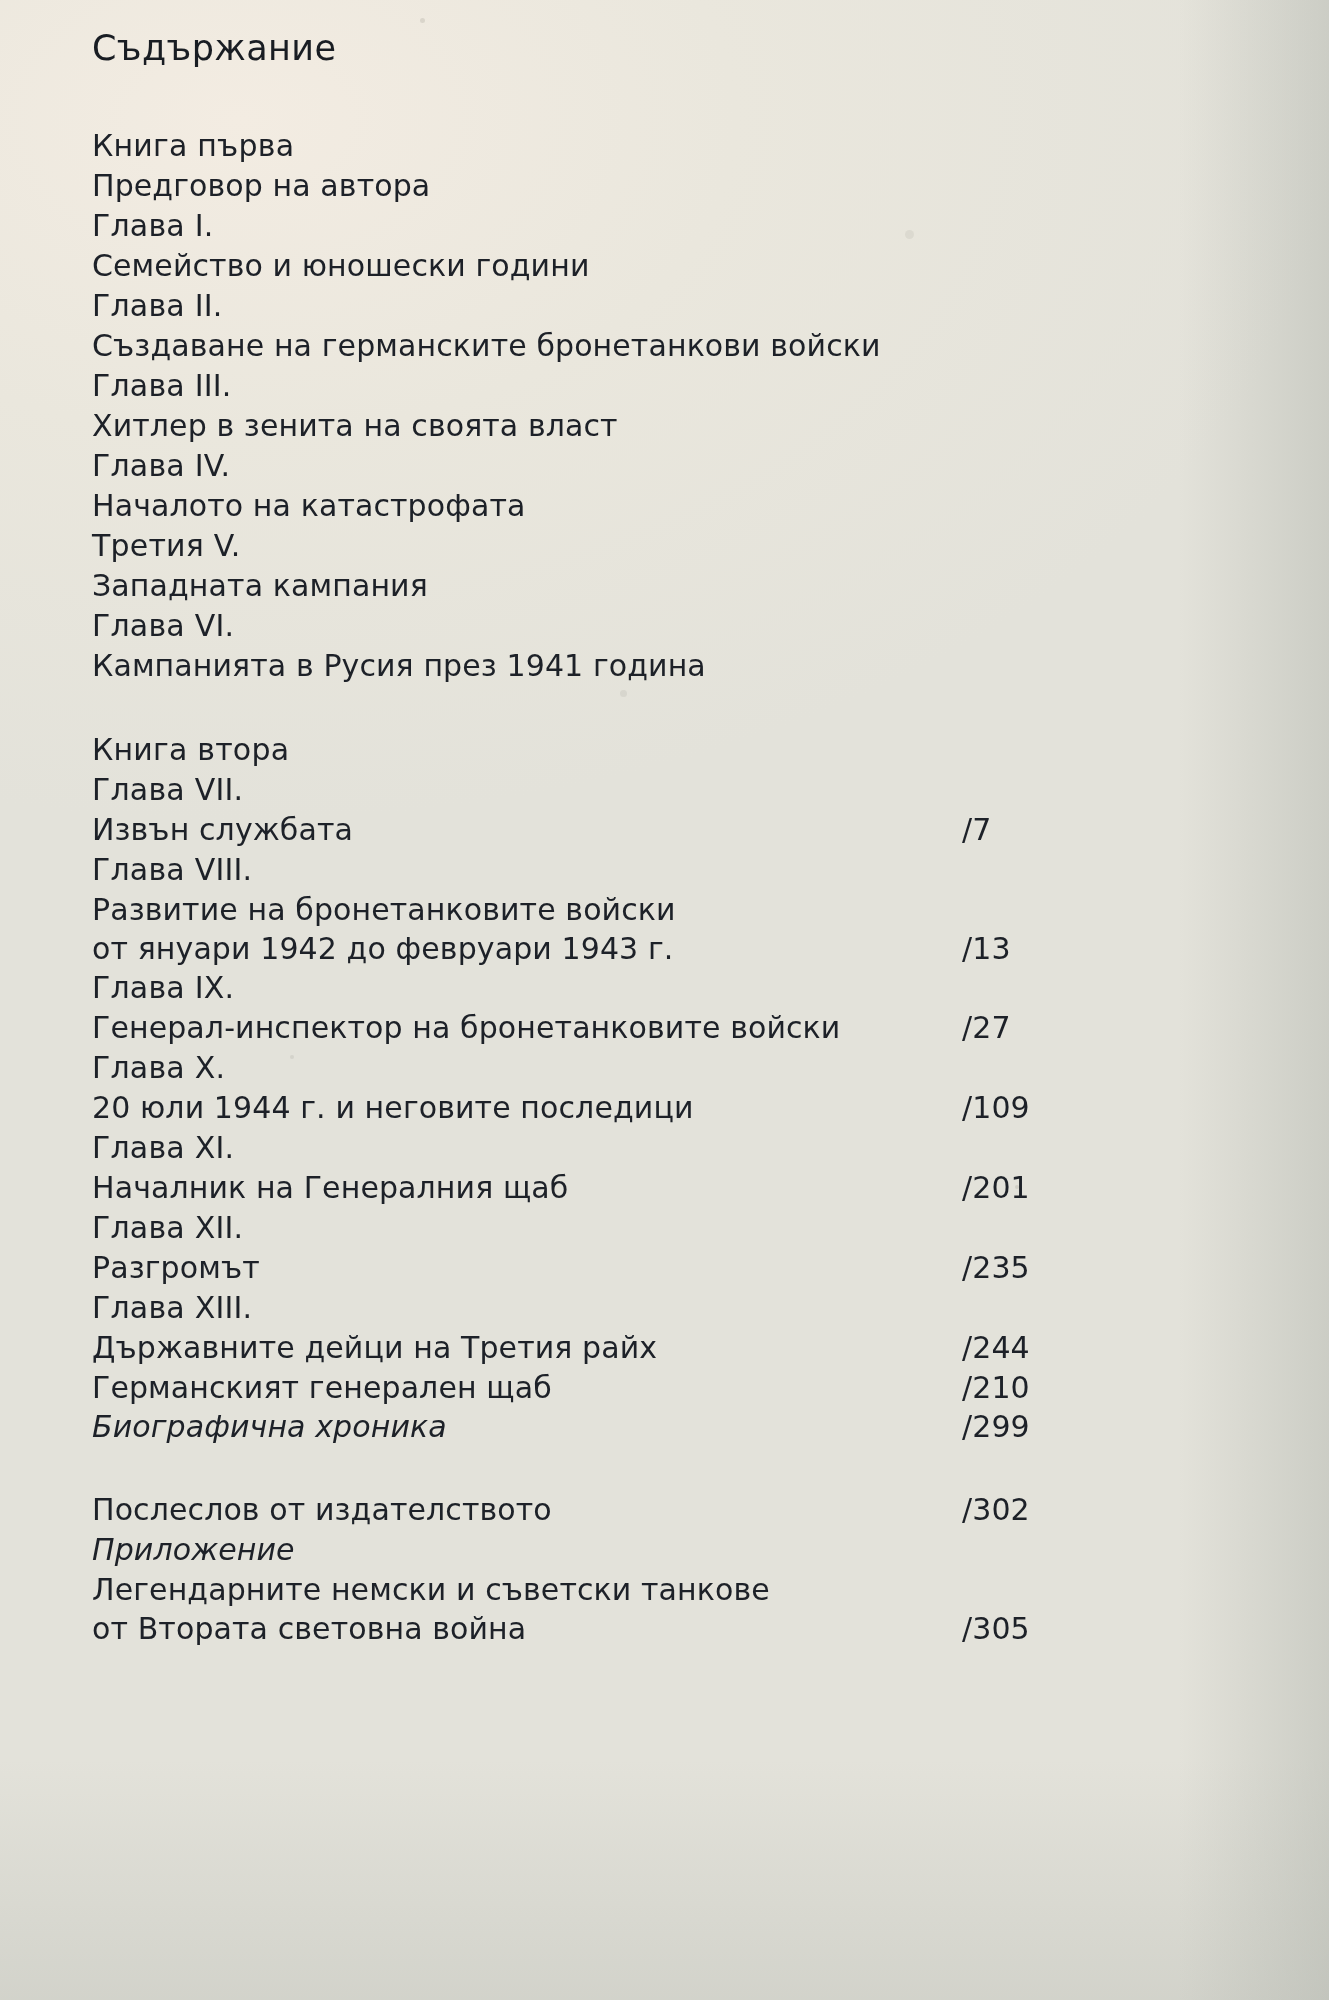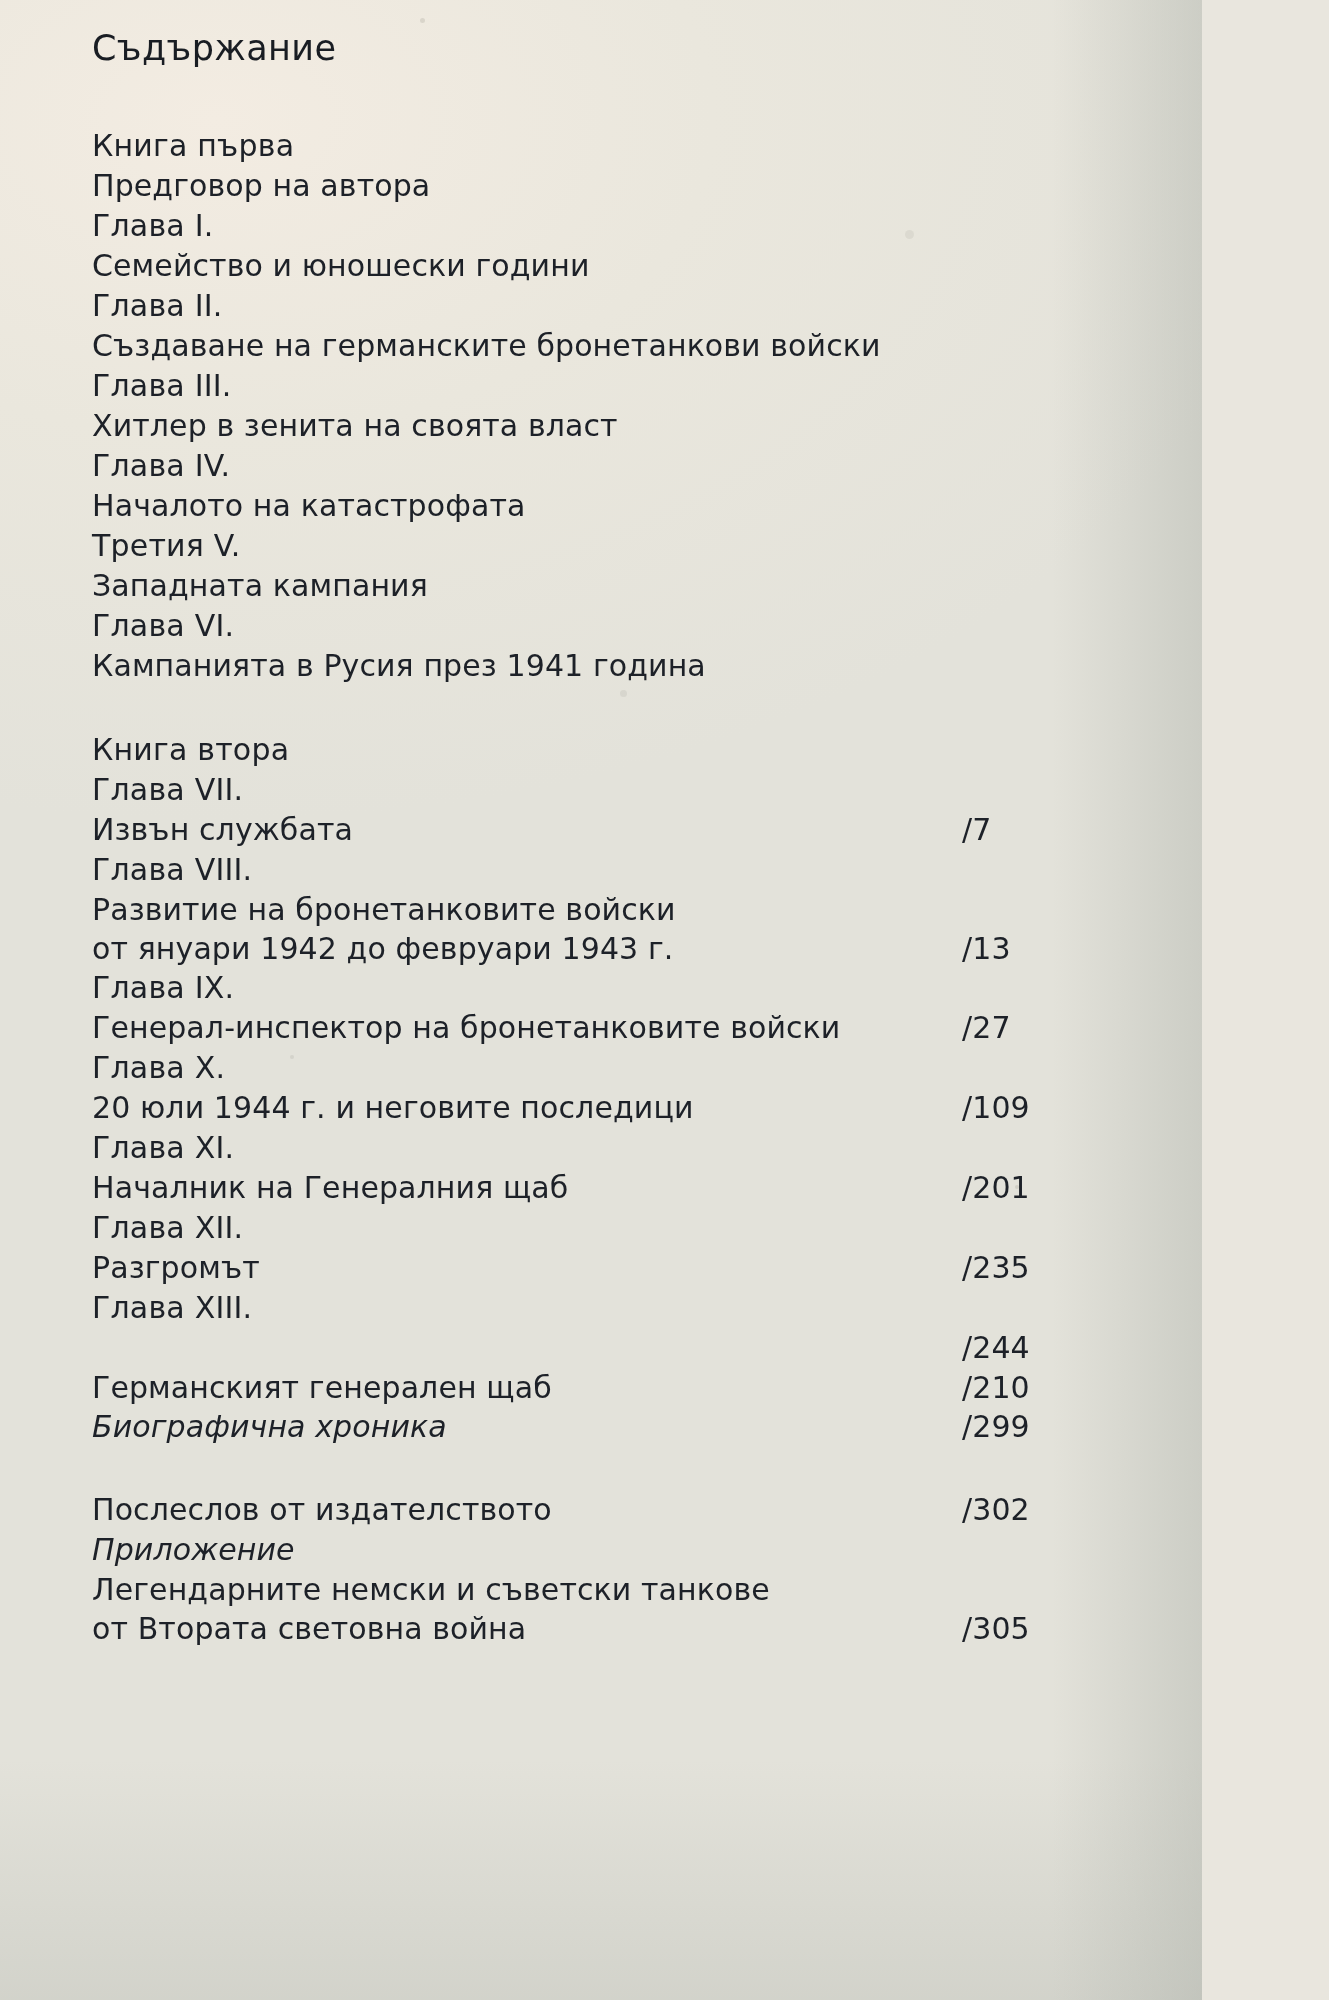--- a/index.html
+++ b/index.html
@@ -11,21 +11,21 @@
     width: 1329px;
     height: 2000px;
     overflow: hidden;
     font-family: "DejaVu Sans", "Liberation Sans", sans-serif;
     background: #e9e6de;
   }
 
   
   .page {
     position: relative;
-    width: 1202px;
+    width: 1329px;
     height: 2000px;
     background:
       radial-gradient(ellipse 1100px 700px at 18% 6%, #f3ece2 0%, #eae7dd 45%, #e3e2da 100%),
       linear-gradient(105deg, #f1ece3 0%, #eceae1 30%, #e6e6de 62%, #dddfd8 100%);
   }
   
   .page::after {
     content: "";
     position: absolute;
     top: 0; right: 0;
@@ -233,20 +233,21 @@
       </div>
       <div class="line entry">
         <span class="txt">Разгромът</span>
         <span class="pg">/235</span>
       </div>
       <div class="line chapter">
         <span class="txt">Глава XIII.</span>
         <span class="pg"></span>
       </div>
       <div class="line entry">
+        <span class="txt">Държавните дейци на Третия райх</span>
         <span class="pg">/244</span>
       </div>
       <div class="line entry tight">
         <span class="txt">Германският генерален щаб</span>
         <span class="pg">/210</span>
       </div>
       <div class="line entry italic tight">
         <span class="txt">Биографична хроника</span>
         <span class="pg">/299</span>
       </div>

